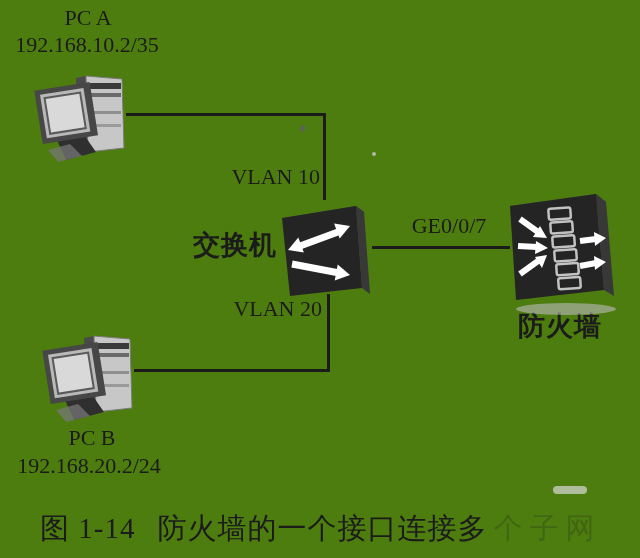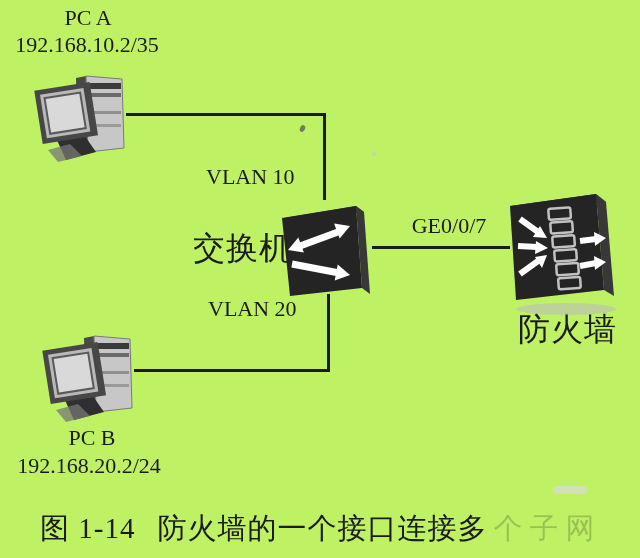--- a/index.html
+++ b/index.html
@@ -1,29 +1,29 @@
 <!DOCTYPE html>
 <html><head>
 <meta charset="utf-8">
 <style>
   html,body{margin:0;padding:0;}
   body{background:#e8e8e8;}
   #page{
     position:relative;
     width:640px;height:558px;
-    background:#bef264;
+    background:#4d7c0f;
     overflow:hidden;
     font-family:"Liberation Serif", serif;
     color:#1b1b1b;
   }
   .lbl{position:absolute;white-space:nowrap;line-height:1.1;}
   .latin{font-family:"Liberation Serif", serif;font-size:22px;}
-  .cn-bold{font-family:"Liberation Sans", sans-serif;font-weight:normal;font-size:32px;letter-spacing:1px;}
+  .cn-bold{font-family:"Liberation Sans", sans-serif;font-weight:bold;font-size:27px;letter-spacing:1px;}
   .center{text-align:center;}
-  .right{}
+  .right{text-align:right;}
   .wire{position:absolute;background:#1b1b1b;}
   .icon{position:absolute;}
   .caption{
     position:absolute;left:40px;top:509px;width:590px;
     font-size:29px;letter-spacing:1px;
   }
   .caption .fig-no{margin-right:22px;margin-top:28px;}
   .caption-faded{
     opacity:0.22;
     filter:blur(0.6px);

